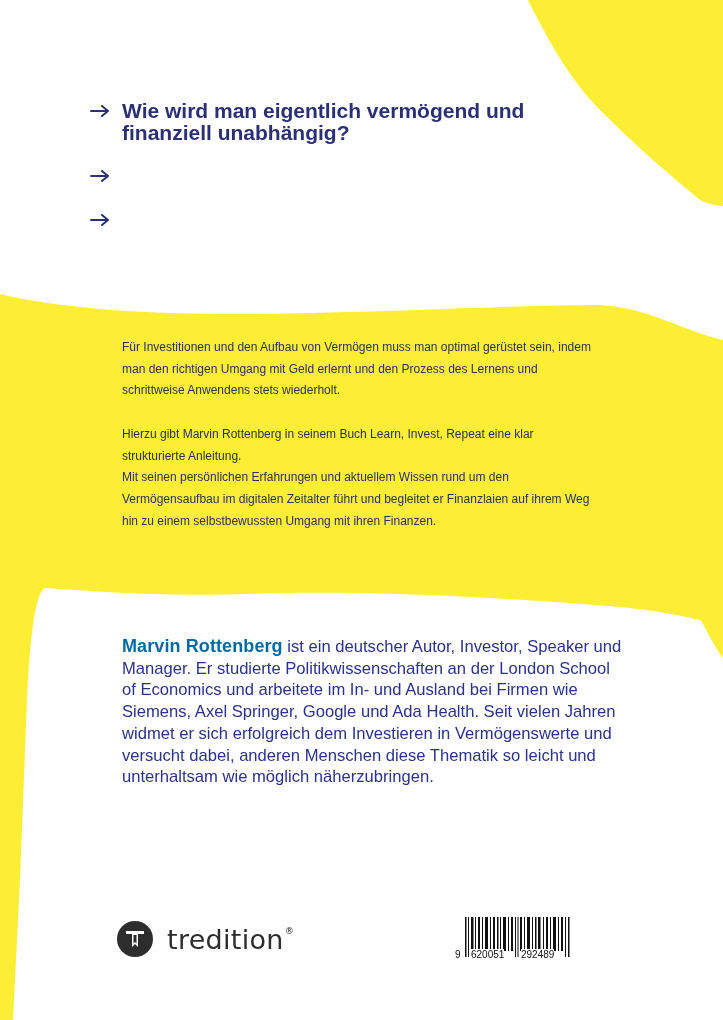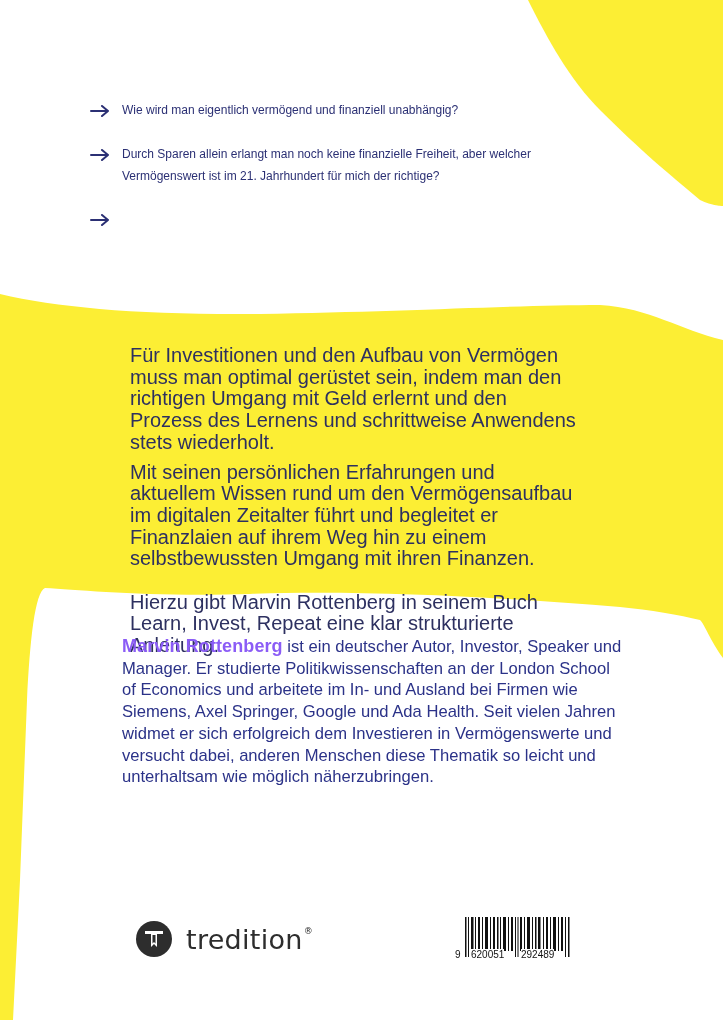--- a/index.html
+++ b/index.html
@@ -9,30 +9,30 @@
     font-family: "Liberation Sans", "DejaVu Sans", sans-serif;
     color: #2b3074;
   }
   .bg-shapes { position: absolute; left: 0; top: 0; width: 723px; height: 1020px; z-index: 0; }
   .layer { position: absolute; z-index: 1; }
 
   .questions { left: 90px; top: 100px; width: 520px; }
   .q-item { display: flex; align-items: flex-start; margin-bottom: 22px; }
   .q-arrow { width: 32px; flex: 0 0 32px; height: 22px; display: flex; align-items: center; }
   .q-arrow svg { display: block; }
-  .q-text { font-size: 12px; line-height: 21.7px; font-weight: 400; color: #2b3074; }
+  .q-text { font-size: 21px; line-height: 21.7px; font-weight: 700; color: #2b3074; }
 
   .blurb { left: 122px; top: 337px; width: 470px; }
-  .blurb p { margin: 8px; font-size: 20px; line-height: 21.7px; color: #2d3060; }
+  .blurb p { margin: 0; font-size: 12px; line-height: 21.7px; color: #2d3060; }
   .blurb p + p { margin-top: 21.7px; }
 
   .bio { left: 122px; top: 636px; width: 500px; font-size: 16.6px; line-height: 21.7px; color: #2b3288; }
-  .bio .name { font-weight: bold; font-size: 18px; color: #8b5cf6; letter-spacing: 0.1px; }
+  .bio .name { font-weight: bold; font-size: 18px; color: #0369a1; letter-spacing: 0.1px; }
 
-  .logo { left: 136px; top: 921px; display: flex; align-items: center; }
+  .logo { left: 117px; top: 921px; display: flex; align-items: center; }
   .logo-mark { width: 36px; height: 36px; border-radius: 50%; background: #2d2d2d; display: flex; align-items: center; justify-content: center; }
   .logo-word { margin-left: 14px; font-size: 27px; color: #2d2d2d; letter-spacing: 0.3px; font-family: "DejaVu Sans", sans-serif; font-weight: normal; }
   .logo-reg { font-size: 9px; vertical-align: top; margin-left: 1px; position: relative; top: 2px; color: #2d2d2d; }
 
   .barcode { left: 455px; top: 913px; width: 125px; }
   .barcode svg { display: block; }
   .barcode-digits { position: absolute; left: 0; top: 36px; width: 125px; font-family: "Liberation Sans", sans-serif; font-size: 10px; color: #111; }
   .barcode-digits span { position: absolute; background: #fff; }
 </style>
 </head>
@@ -55,35 +55,34 @@
         </svg>
     </span>
     <span class="q-text">Wie wird man eigentlich vermögend und finanziell unabhängig?</span>
   </div>
   <div class="q-item">
     <span class="q-arrow">
       <svg width="20" height="12" viewBox="0 0 20 12">
           <path d="M1 6 H18 M12 1 L18 6 L12 11" stroke="#2b3074" stroke-width="2" fill="none" stroke-linecap="round" stroke-linejoin="round"></path>
         </svg>
     </span>
-    <span class="q-text" style="max-width:460px">Durch Sparen allein erlangt man noch keine finanzielle Freiheit, aber welcher Vermögenswert ist im 21. Jahrhundert für mich der richtige?</span>
   </div>
   <div class="q-item">
     <span class="q-arrow">
       <svg width="20" height="12" viewBox="0 0 20 12">
           <path d="M1 6 H18 M12 1 L18 6 L12 11" stroke="#2b3074" stroke-width="2" fill="none" stroke-linecap="round" stroke-linejoin="round"></path>
         </svg>
     </span>
   </div>
 </div>
 
 <div class="layer blurb">
   <p>Für Investitionen und den Aufbau von Vermögen muss man optimal gerüstet sein, indem man den richtigen Umgang mit Geld erlernt und den Prozess des Lernens und schrittweise Anwendens stets wiederholt.</p>
+  <p style="max-width:460px">Hierzu gibt Marvin Rottenberg in seinem Buch Learn, Invest, Repeat eine klar strukturierte Anleitung.</p>
   <p style="margin-top:0">Mit seinen persönlichen Erfahrungen und aktuellem Wissen rund um den Vermögensaufbau im digitalen Zeitalter führt und begleitet er Finanzlaien auf ihrem Weg hin zu einem selbstbewussten Umgang mit ihren Finanzen.</p>
-  <p style="max-width:460px">Hierzu gibt Marvin Rottenberg in seinem Buch Learn, Invest, Repeat eine klar strukturierte Anleitung.</p>
 </div>
 
 <div class="layer bio">
   <span class="name">Marvin Rottenberg</span><span> ist ein deutscher Autor, Investor, Speaker und Manager. Er studierte Politikwissenschaften an der London School of Economics und arbeitete im In- und Ausland bei Firmen wie Siemens, Axel Springer, Google und Ada Health.  Seit vielen Jahren widmet er sich erfolgreich dem Investieren in Vermögenswerte und versucht dabei, anderen Menschen diese Thematik so leicht und unterhaltsam wie möglich näherzubringen.</span>
 </div>
 
 <div class="layer logo">
   <div class="logo-mark">
     <svg width="22" height="22" viewBox="0 0 22 22">
       <path d="M2 3 H20 V6 H14 V19 L11 16 L8 19 V6 H2 Z" fill="#ffffff"></path>

